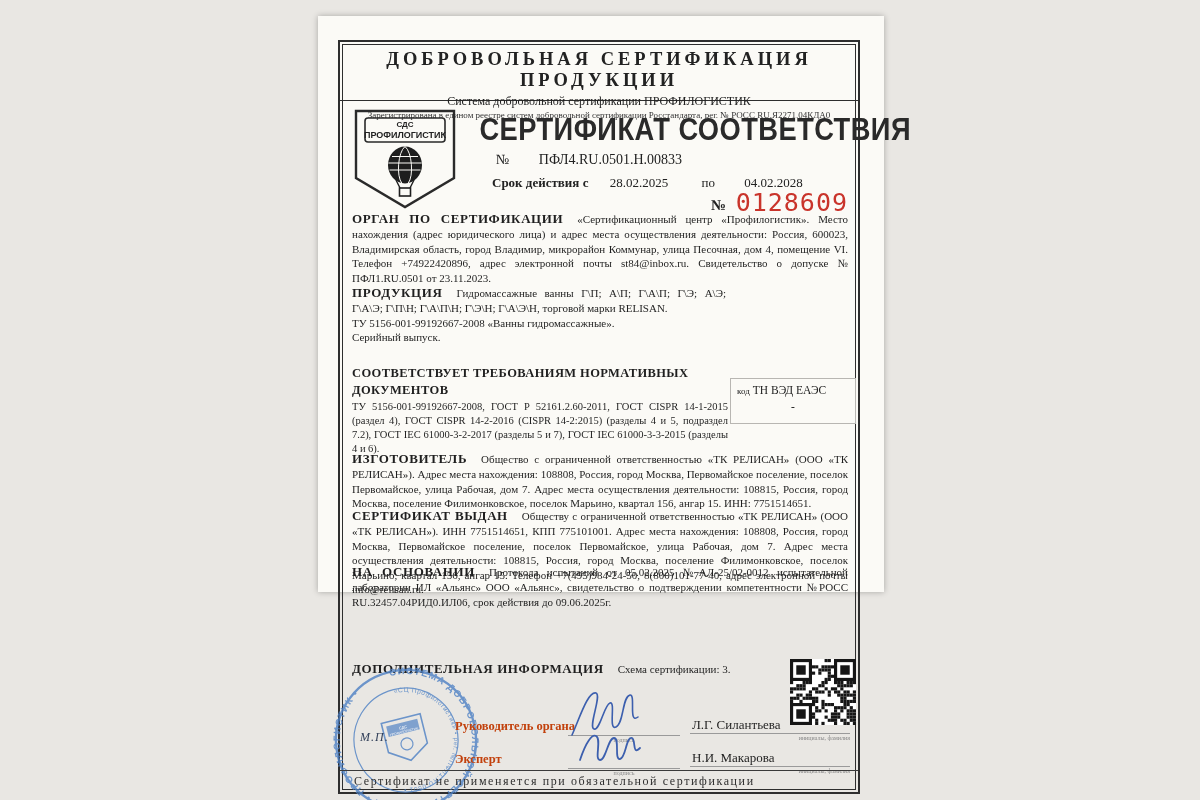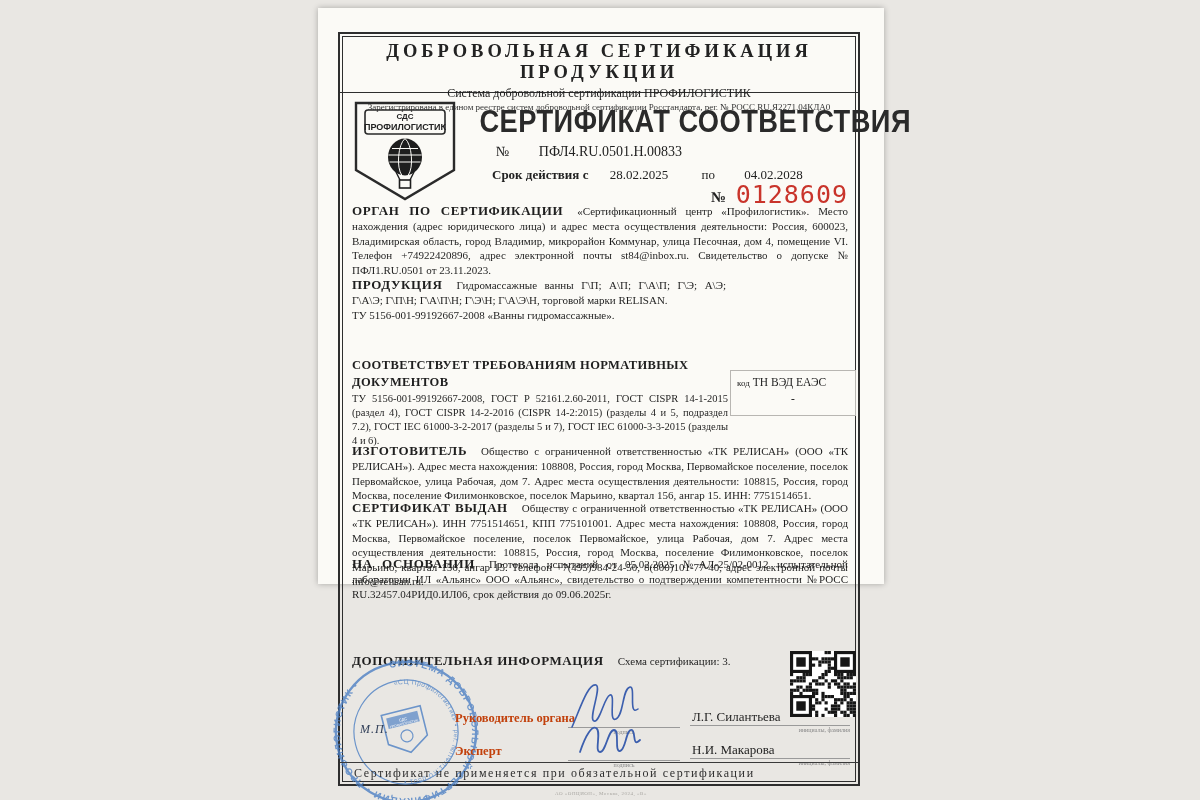--- a/index.html
+++ b/index.html
@@ -1,19 +1,19 @@
 <!DOCTYPE html>
 <html><head>
 <meta charset="utf-8">
 <style>
   html,body{margin:0;padding:0;}
   body{width:1200px;height:800px;background:#e9e7e3;overflow:hidden;
        font-family:"Liberation Serif",serif;color:#1c1c1c;}
   .viewport{position:relative;width:1200px;height:800px;}
-  .page{position:absolute;left:318px;top:8px;width:566px;height:576px;
+  .page{position:absolute;left:318px;top:16px;width:566px;height:576px;
         background:#fbfaf6;box-shadow:0 0 6px rgba(0,0,0,.28);}
   .frame{position:absolute;left:20px;top:24px;width:522px;height:754px;
          border:2px solid #2e2e2e;box-sizing:border-box;}
   .frame-inner{position:absolute;inset:2px;border:1px solid #2e2e2e;}
 
   
   .hdr{position:absolute;left:0;right:0;top:0;height:58px;border-bottom:1.5px solid #2e2e2e;
        text-align:center;}
   .hdr-title{margin-top:7px;font-size:18.5px;font-weight:bold;letter-spacing:4px;color:#222;}
   .hdr-sub{margin-top:3px;font-size:12px;color:#222;}
@@ -115,20 +115,21 @@
         <span class="num">0128609</span>
       </div>
 
       <div class="sec" style="left:12px;top:168px;width:496px;">
         <p><span class="runtitle">ОРГАН ПО СЕРТИФИКАЦИИ</span><span>«Сертификационный центр «Профилогистик». Место нахождения (адрес юридического лица) и адрес места осуществления деятельности: Россия, 600023, Владимирская область, город Владимир, микрорайон Коммунар, улица Песочная, дом 4, помещение VI. Телефон +74922420896, адрес электронной почты st84@inbox.ru. Свидетельство о допуске № ПФЛ1.RU.0501 от 23.11.2023.</span></p>
       </div>
 
       <div class="sec" style="left:12px;top:242px;width:374px;">
         <p><span class="runtitle">ПРОДУКЦИЯ</span><span>Гидромассажные ванны Г\П;  А\П;  Г\А\П;  Г\Э;  А\Э;  Г\А\Э;  Г\П\Н; Г\А\П\Н; Г\Э\Н; Г\А\Э\Н, торговой марки RELISAN.</span></p>
         <p style="text-align:left;">ТУ 5156-001-99192667-2008 «Ванны гидромассажные».</p>
+        <p style="text-align:left;">Серийный выпуск.</p>
       </div>
 
       <div class="sec" style="left:12px;top:323px;width:376px;font-size:10.5px;">
         <span class="blocktitle">СООТВЕТСТВУЕТ ТРЕБОВАНИЯМ НОРМАТИВНЫХ ДОКУМЕНТОВ</span>
         <p>ТУ 5156-001-99192667-2008, ГОСТ Р 52161.2.60-2011, ГОСТ CISPR 14-1-2015 (раздел 4), ГОСТ CISPR 14-2-2016 (CISPR 14-2:2015) (разделы 4 и 5, подраздел 7.2), ГОСТ IEC 61000-3-2-2017 (разделы 5 и 7), ГОСТ IEC 61000-3-3-2015 (разделы 4 и 6).</p>
       </div>
       <div class="codebox" style="left:390px;top:336px;width:126px;height:46px;">
         <div class="l1"><span class="k">код</span><span>ТН ВЭД  ЕАЭС</span></div>
         <div>-</div>
       </div>

